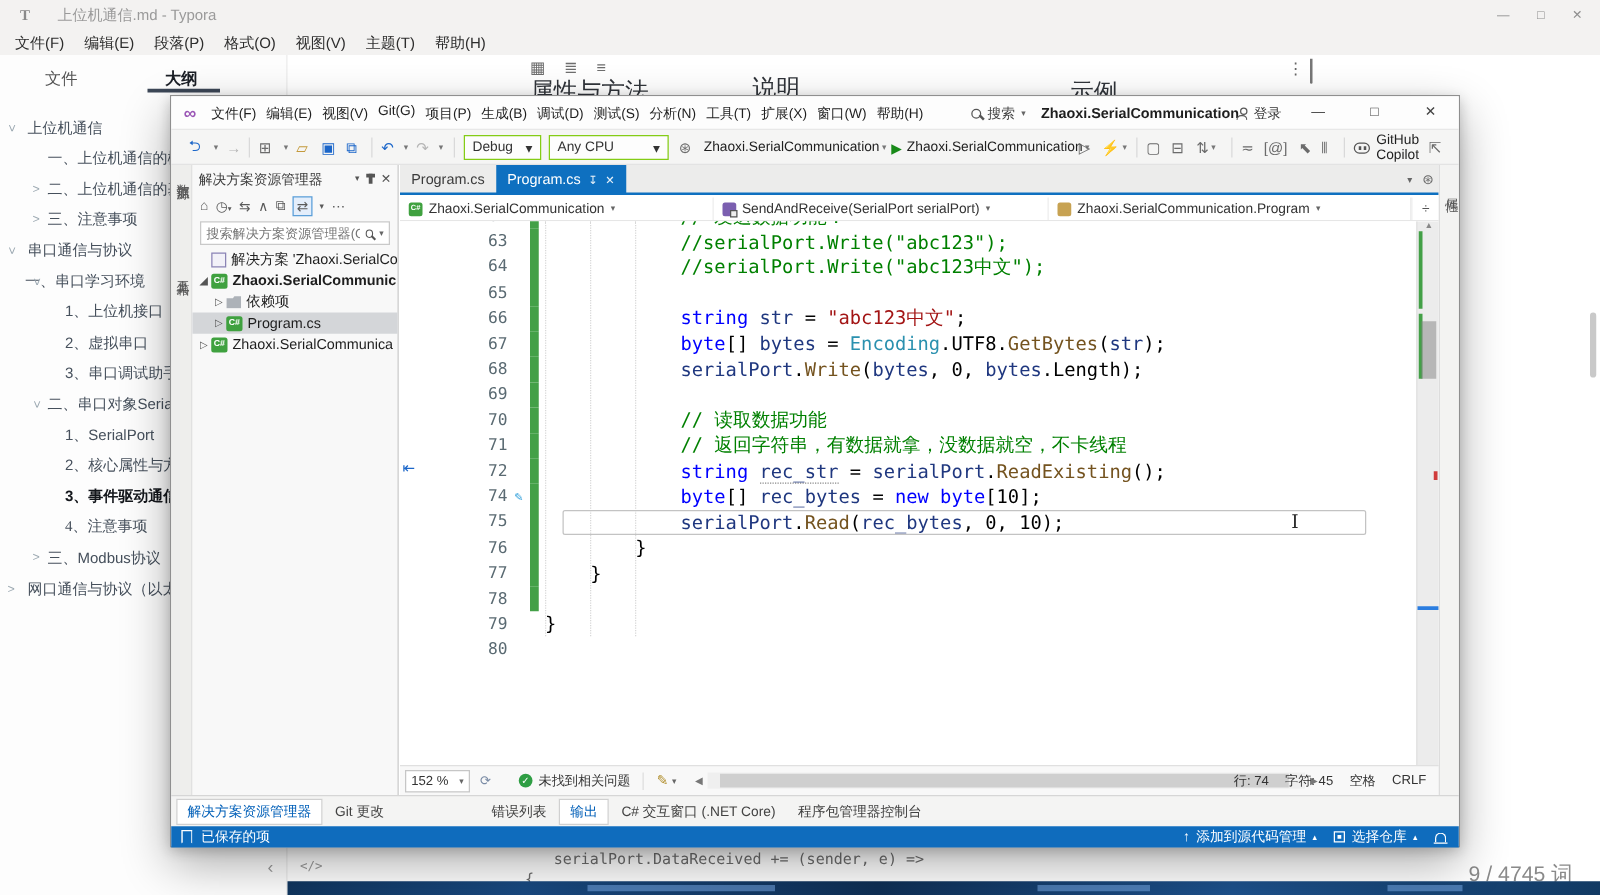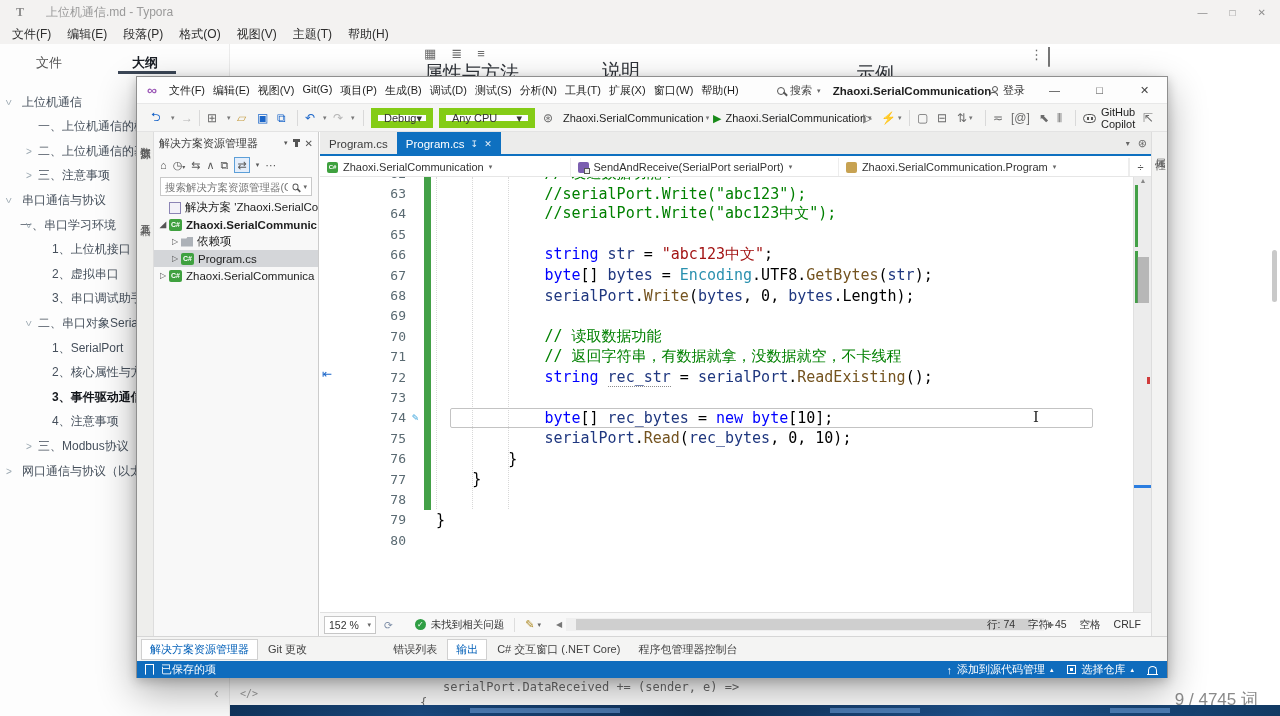--- a/index.html
+++ b/index.html
@@ -51,21 +51,21 @@
   .person { width:9px; height:9px; position:relative; display:inline-block; }
   .person::before { content:""; position:absolute; left:2.5px; top:0; width:4px; height:4px; border-radius:50%; border:1.2px solid #555; }
   .person::after { content:""; position:absolute; left:0; bottom:-1px; width:7px; height:3.5px; border:1.2px solid #555; border-bottom:none; border-radius:5px 5px 0 0; }
 
   .vs-toolbar { position:absolute; left:0; top:27px; width:100%; height:28px; background:#f5f5f4; border-bottom:1px solid #e3e3e3; }
   .tbi { position:absolute; top:0; height:28px; display:flex; align-items:center; font-size:12px; color:#6b6b6b; }
   .tbi.blue { color:#1b66c9; }
   .tbi.dis { color:#b5b5b5; }
   .tbi .caret { font-size:7px; color:#777; margin-left:2px; }
   .tsep { position:absolute; top:6px; width:1px; height:16px; background:#d9d9d9; }
-  .tbox { position:absolute; top:4px; height:20px; background:#fdfdfd; border:7px solid #84cc16; display:flex; align-items:center; font-size:11px; color:#333; padding:0 6px; justify-content:space-between; }
+  .tbox { position:absolute; top:4px; height:20px; background:#fdfdfd; border:1px solid #84cc16; display:flex; align-items:center; font-size:11px; color:#333; padding:0 6px; justify-content:space-between; }
   .run { color:#188a18; font-size:11px; }
   .runlabel { font-size:11px; color:#1e1e1e; margin-left:4px; }
   .copi { width:13px; height:9px; border:1.3px solid #555; border-radius:5px; position:relative; }
   .copi::before,.copi::after { content:""; position:absolute; top:2px; width:2px; height:3px; background:#555; }
   .copi::before{ left:2.5px; } .copi::after{ right:2.5px; }
 
   .vs-activity { position:absolute; left:0; top:55px; width:17px; height:504px; background:#eeeeec; border-right:1px solid #ddd; }
   .vtab { position:absolute; left:2px; writing-mode:vertical-rl; font-size:10.5px; color:#555; letter-spacing:1px; }
   .vtab2 { position:absolute; writing-mode:vertical-rl; font-size:10.5px; color:#555; letter-spacing:1px; }
 
@@ -238,21 +238,21 @@
         </div>
         <div class="ty-outline-row" style="top: 292px; left: 0px; width: 230px;">
           <span style="margin-left: 52px;">1、SerialPort</span>
         </div>
         <div class="ty-outline-row" style="top: 316.6px; left: 0px; width: 230px;">
           <span style="margin-left: 52px;">2、核心属性与方</span>
         </div>
         <div class="ty-outline-row bold" style="top: 341.2px; left: 0px; width: 230px;">
           <span style="margin-left: 52px;">3、事件驱动通信</span>
         </div>
-        <div class="ty-outline-row" style="top: 365.8px; left: 0px; width: 230px;">
+        <div class="ty-outline-row" style="top: 365.8px; left: 0px; width: 230px; font-family: Liberation Serif, serif;">
           <span style="margin-left: 52px;">4、注意事项</span>
         </div>
         <div class="ty-outline-row" style="top: 390.4px; left: 0px; width: 230px;">
           <span class="chev" style="left: 26px;">&gt;</span>
           <span style="margin-left: 38px;">三、Modbus协议</span>
         </div>
         <div class="ty-outline-row" style="top: 415px; left: 0px; width: 230px;">
           <span class="chev" style="left: 6px;">&gt;</span>
           <span style="margin-left: 22px;">网口通信与协议（以太</span>
         </div>
@@ -549,28 +549,20 @@
           <div class="crow">
             <span class="cmargin"></span>
             <span class="lnum">72</span>
             <span class="penc"></span>
             <span class="gbar on"></span>
             <span class="gsp"></span>
             <span class="ltext">            <span class="kw">string</span><span class="pln"> </span><span class="sq">rec_str</span><span class="pln"> = </span><span class="var">serialPort</span><span class="pln">.</span><span class="mth">ReadExisting</span><span class="pln">();</span></span>
           </div>
           <div class="crow">
             <span class="cmargin"></span>
-            <span class="lnum">73</span>
-            <span class="penc"></span>
-            <span class="gbar on"></span>
-            <span class="gsp"></span>
-            <span class="ltext"></span>
-          </div>
-          <div class="crow">
-            <span class="cmargin"></span>
             <span class="lnum">74</span>
             <span class="penc">✎</span>
             <span class="gbar on"></span>
             <span class="gsp"></span>
             <span class="ltext">            <span class="kw">byte</span><span class="pln">[] </span><span class="var">rec_bytes</span><span class="pln"> = </span><span class="kw">new</span><span class="pln"> </span><span class="kw">byte</span><span class="pln">[10];</span></span>
           </div>
           <div class="crow">
             <span class="cmargin"></span>
             <span class="lnum">75</span>
             <span class="penc"></span>

